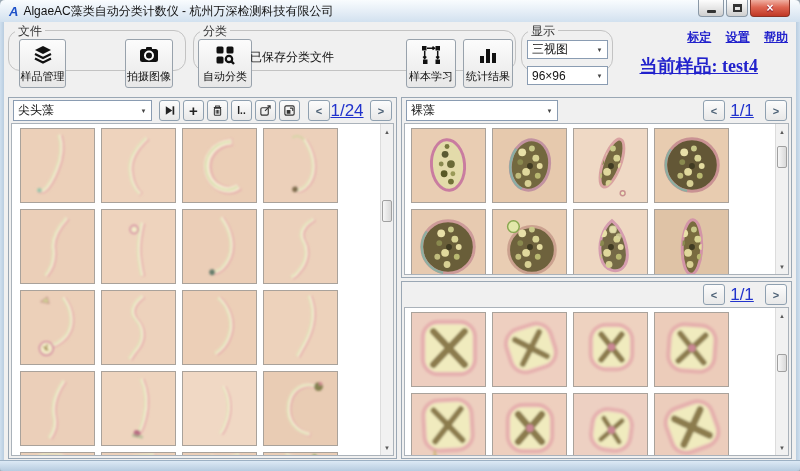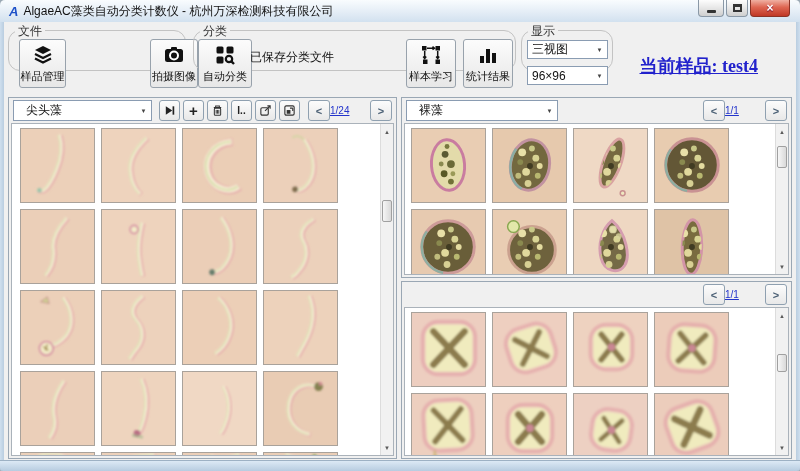--- a/index.html
+++ b/index.html
@@ -34,27 +34,27 @@
   .select{position:absolute;background:#fff;border:1px solid #8a9cb2;display:flex;align-items:center;font-size:12px;color:#111;}
   .select .sval{flex:1;padding-left:4px;white-space:nowrap;overflow:hidden;}
   .select .sarrow{width:15px;text-align:center;font-size:6px;color:#444;}
   .toplinks{position:absolute;top:29px;right:12px;font-size:12px;}
   .toplinks a{color:#2222cc;text-decoration:underline;margin-left:11px;cursor:pointer;font-weight:bold;}
   .cursample{position:absolute;top:54px;right:42px;font-size:18px;font-weight:bold;color:#2222cc;
              text-decoration:underline;font-family:"Liberation Serif","DejaVu Serif",serif;cursor:pointer;}
   
   .panel{position:absolute;border:1px solid #9aa7b4;background:#f0f0f0;}
   .phead{position:absolute;left:0;right:0;top:0;height:25px;display:flex;align-items:center;padding:0 4px;}
-  .phead .select{position:relative;width:152px;height:21px;padding-left:8px;}
+  .phead .select{position:relative;width:152px;height:21px;}
   .hbtn{width:21px;height:21px;margin-left:3px;border:1px solid #8fa0b0;border-radius:3px;flex:0 0 auto;
         background:linear-gradient(#fcfcfc,#e8e8e8);display:flex;align-items:center;justify-content:center;
         font-size:11px;color:#222;cursor:pointer;}
   .hbtn.first{margin-left:7px;}
   .hbtn.nav{margin-left:8px;width:22px;font-weight:bold;color:#4a5f74;}
-  .pager{width:34px;font-size:10px;color:#2233cc;text-decoration:underline;cursor:pointer;flex:0 0 auto;}
+  .pager{width:34px;text-align:center;font-size:17px;color:#2233cc;text-decoration:underline;cursor:pointer;flex:0 0 auto;}
   .spacer{flex:1;}
   .pbody{position:absolute;left:2px;right:2px;top:25px;bottom:2px;background:#fff;border:1px solid #aab2ba;overflow:hidden;}
   .grid{position:absolute;left:0;top:0;right:14px;bottom:0;}
   .cell{position:absolute;width:75px;height:75px;border:1px solid #a9a29b;cursor:pointer;}
   .cell svg{width:100%;height:100%;display:block;}
   .vscroll{position:absolute;top:0;right:0;bottom:0;width:13px;background:#f1f1f1;border-left:1px solid #dcdcdc;}
   .sarrbtn{position:absolute;left:0;width:12px;height:13px;font-size:6px;color:#5a5a5a;display:flex;align-items:center;justify-content:center;cursor:pointer;}
   .sarrbtn.up{top:1px}.sarrbtn.down{bottom:1px}
   .sthumb{position:absolute;left:1px;width:10px;background:linear-gradient(90deg,#f6f6f6,#d9d9d9);
           border:1px solid #a0a0a0;border-radius:2px;cursor:pointer;}
@@ -89,21 +89,21 @@
   <div class="groupbox" style="left:8px;width:178px;">
     <span class="gboxlabel">文件</span>
     <div class="bigbtn" style="left:10px;width:47px;">
       <svg width="22" height="22" viewBox="0 0 22 22">
           <path d="M11,2 L19,6 11,10 3,6 Z" fill="#111"></path>
           <path d="M3,10 L11,14 19,10" fill="none" stroke="#111" stroke-width="2.2"></path>
           <path d="M3,14.5 L11,18.5 19,14.5" fill="none" stroke="#111" stroke-width="2.2"></path>
         </svg>
       <span class="blabel">样品管理</span>
     </div>
-    <div class="bigbtn" style="left:141px;width:48px;">
+    <div class="bigbtn" style="left:116px;width:48px;">
       <svg width="22" height="22" viewBox="0 0 22 22">
           <rect x="8" y="3" width="6" height="4" rx="1" fill="#111"></rect>
           <rect x="2" y="5" width="18" height="13" rx="2.5" fill="#111"></rect>
           <circle cx="11" cy="11.5" r="4" fill="none" stroke="#fff" stroke-width="2"></circle>
         </svg>
       <span class="blabel">拍摄图像</span>
     </div>
   </div>
 
   <div class="groupbox" style="left:193px;width:323px;">
@@ -148,20 +148,25 @@
     <div class="select" style="left:5px;top:9px;width:81px;height:19px;">
       <span class="sval">三视图</span>
       <span class="sarrow">▼</span>
     </div>
     <div class="select" style="left:5px;top:35px;width:81px;height:19px;">
       <span class="sval">96×96</span>
       <span class="sarrow">▼</span>
     </div>
   </div>
 
+  <div class="toplinks">
+    <a>标定</a>
+    <a>设置</a>
+    <a>帮助</a>
+  </div>
   <div class="cursample">当前样品: test4</div>
 
   <div class="panel p-left" style="left:8px;top:97px;width:389px;height:362px;">
     <div class="phead">
       <div class="select">
         <span class="sval">尖头藻</span>
         <span class="sarrow">▼</span>
       </div>
       <div class="hbtn first">
         <svg width="13" height="13" viewBox="0 0 14 14">

